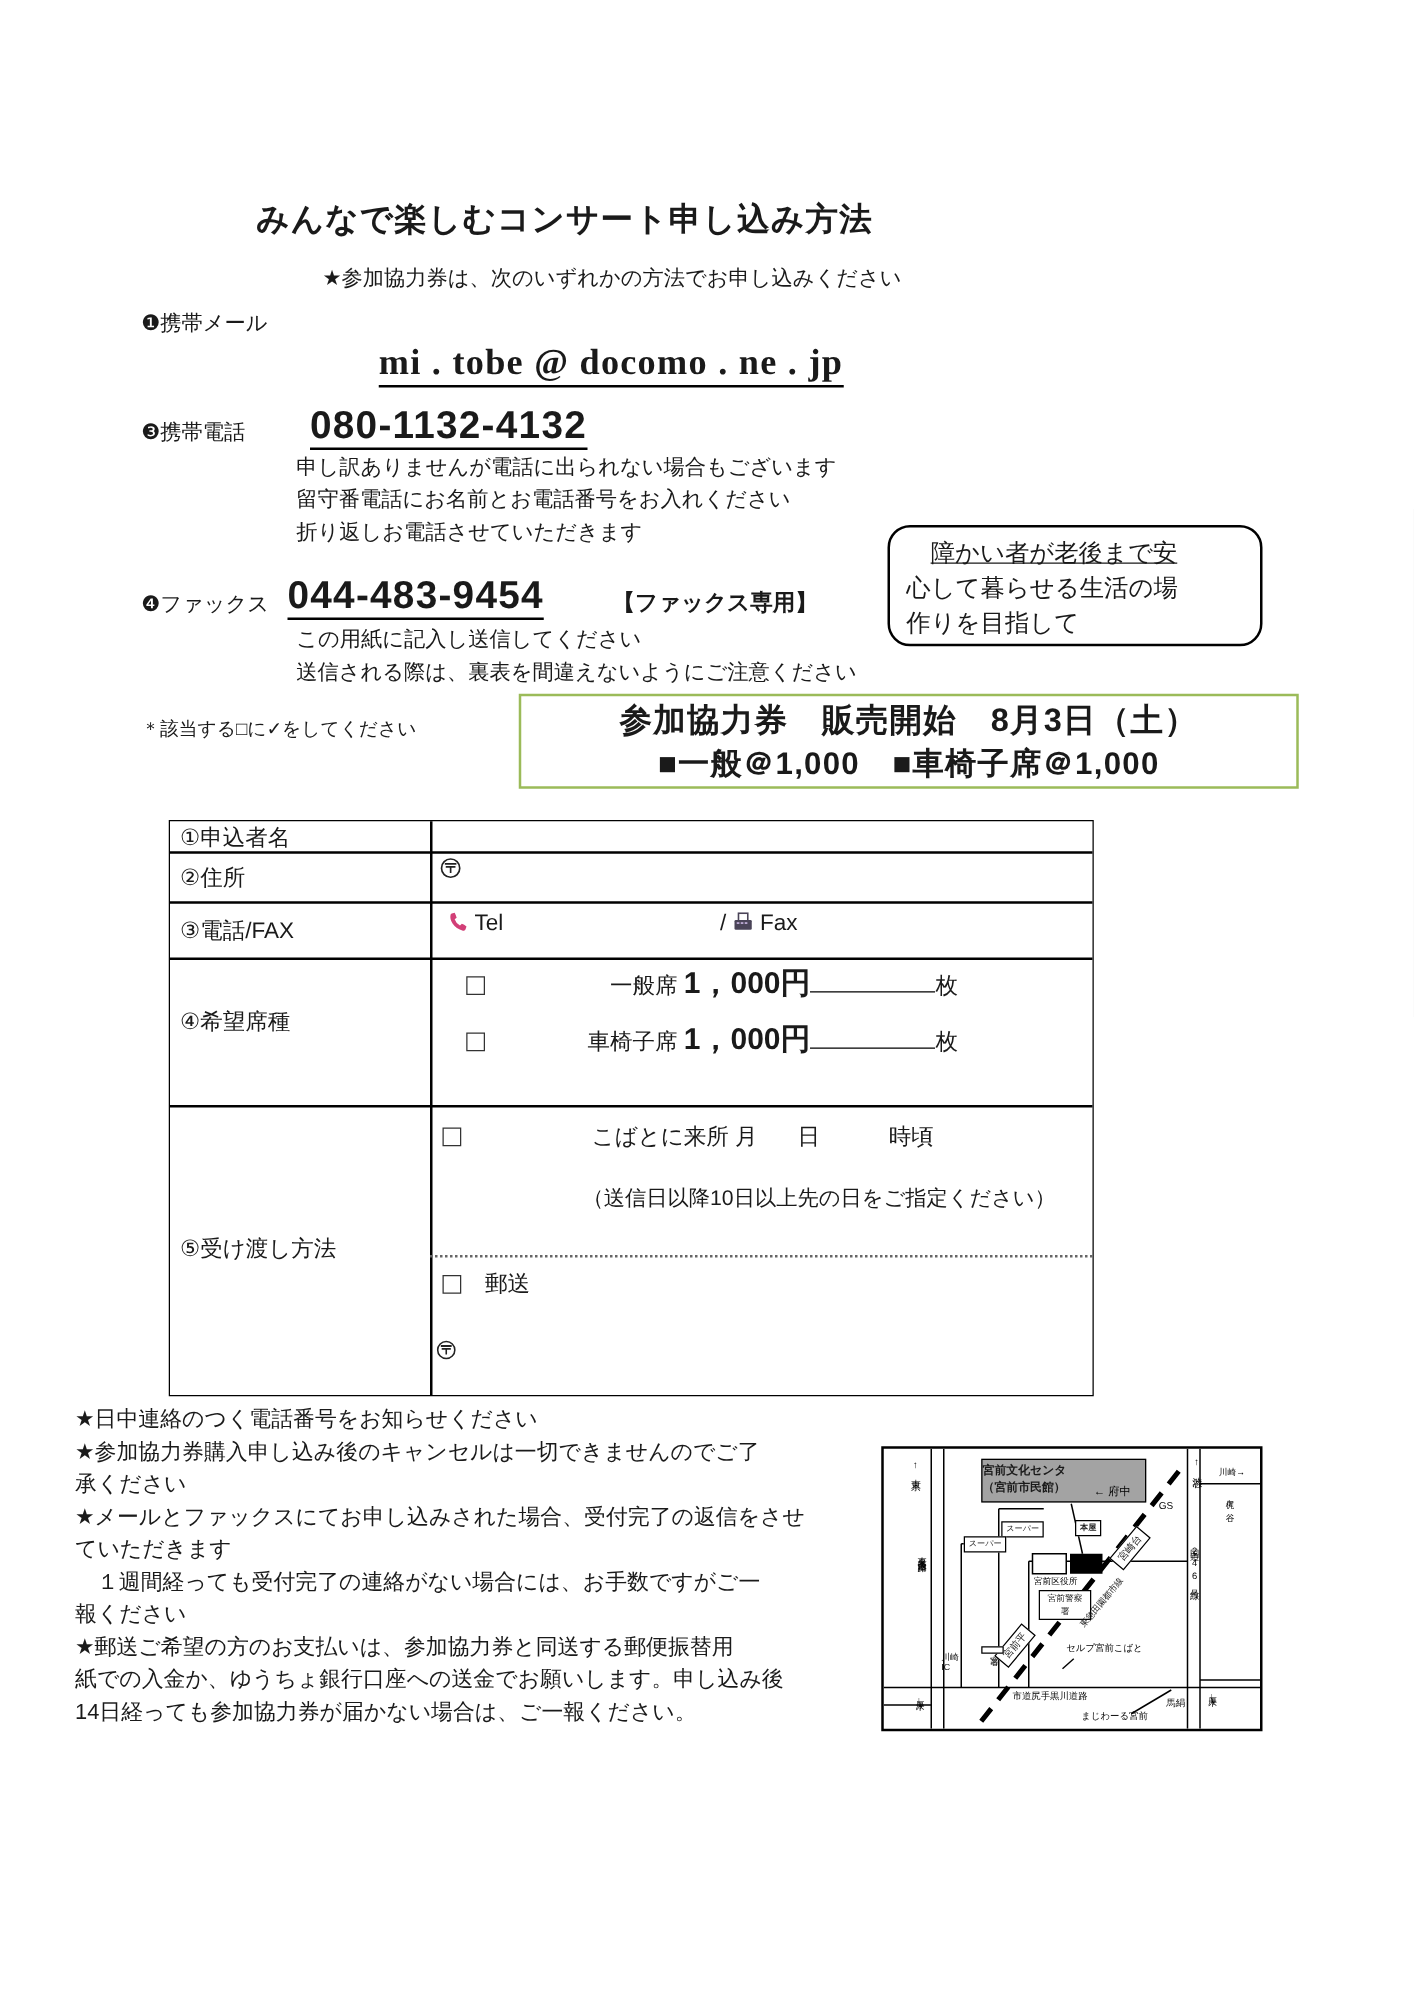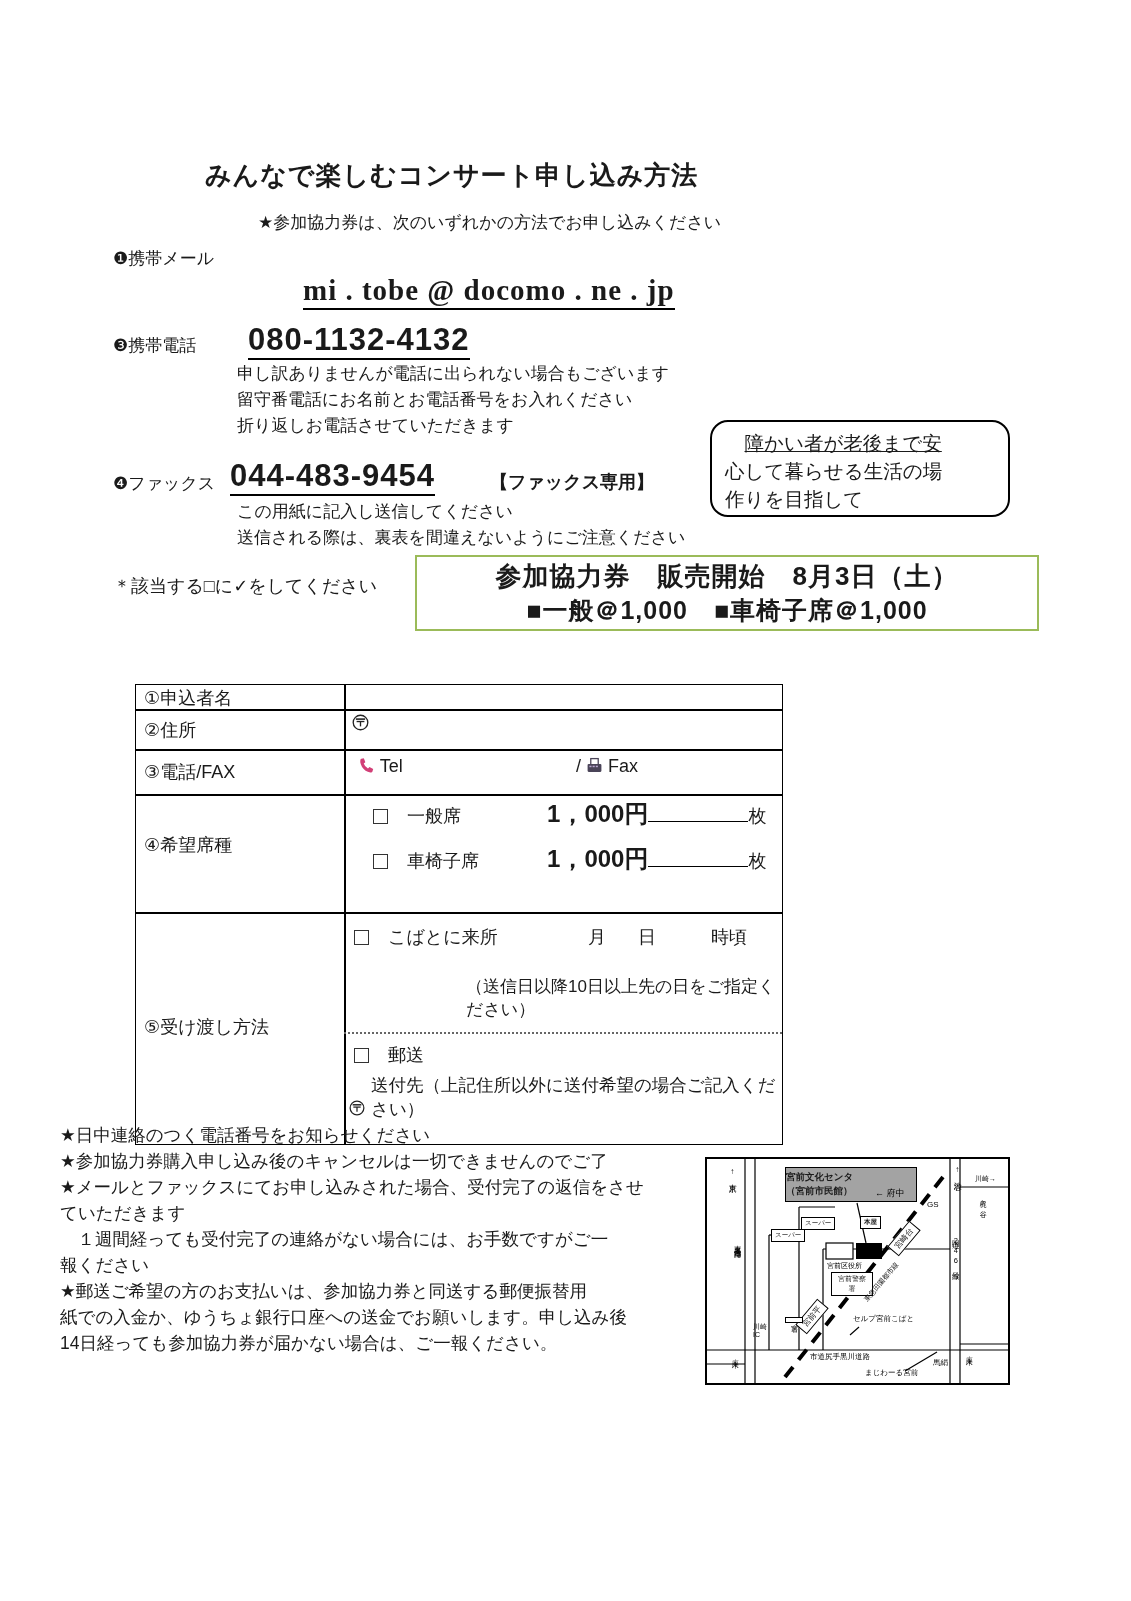--- a/index.html
+++ b/index.html
@@ -22,29 +22,29 @@
     font-size:31px; font-weight:700; border-bottom:2.5px solid #000;
     letter-spacing:1px; padding-bottom:0px;
   }
   .note-line { font-size:17px; line-height:26px; }
   .fax-tag { font-size:18px; font-weight:700; }
   .mission-box {
     left:710px; top:420px; width:300px; height:97px;
     border:2px solid #000; border-radius:18px; padding:7px 13px;
     font-size:19.5px; line-height:28px;
   }
-  .check-instruction { left:113px; top:574px; font-size:18px; }
+  .check-instruction { left:113px; top:574px; font-size:15px; }
   .sale-banner {
     left:415px; top:555px; width:624px; height:76px;
     border:2.5px solid #9bbb59; text-align:center; background:#fff;
   }
   .sale-line1 { font-size:26px; font-weight:700; margin-top:2px; letter-spacing:1px; }
   .sale-line2 { font-size:25px; font-weight:700; letter-spacing:1px; }
   
-  .form-table { left:135px; top:684px; width:648px; height:461px; border:1.5px solid #000; }
+  .form-table { left:135px; top:656px; width:740px; height:461px; border:1.5px solid #000;text-align:right; }
   .hline { position:absolute; left:0; right:0; height:1.5px; background:#000; }
   .vline { position:absolute; top:0; bottom:0; width:1.5px; background:#000; left:208px; }
   .dotline { position:absolute; left:208px; right:0; border-top:2px dotted #666; }
   .row-label { position:absolute; left:8px; font-size:18px; }
   .cell-text { position:absolute; font-size:18px; }
   .checkbox {
     display:inline-block; width:15px; height:15px; border:1.6px solid #333;
     background:#fff; vertical-align:-2px; margin-right:14px;
   }
   .price { font-size:24px; font-weight:600; }
@@ -173,35 +173,35 @@
       <span>日</span>
       <span style="display:inline-block; width:45px;"></span>
       <span>時頃</span>
     </div>
     <div class="cell-text" style="left:330px; top:290px; font-size:17px;">（送信日以降10日以上先の日をご指定ください）</div>
 
     <div class="cell-text" style="left:218px; top:358px;">
       <span class="checkbox"></span>
       <span>郵送</span>
     </div>
-    <div class="cell-text" style="left:235px; top:388px; font-size:17.5px;">送付先（上記住所以外に送付希望の場合ご記入ください）</div>
     <div class="cell-text" style="left:213px; top:413px;">
       <svg class="icon" width="16" height="16" viewBox="0 0 14 14">
         <circle cx="7" cy="7" r="6" fill="none" stroke="#222" stroke-width="1.1"></circle>
         <line x1="3.2" y1="4.2" x2="10.8" y2="4.2" stroke="#222" stroke-width="1.3"></line>
         <line x1="3.8" y1="6.2" x2="10.2" y2="6.2" stroke="#222" stroke-width="1.1"></line>
         <line x1="7" y1="6.2" x2="7" y2="10.2" stroke="#222" stroke-width="1.1"></line>
       </svg>
     </div>
     <div class="cell-text" style="left:240px; top:410px; width:490px; height:40px;"></div>
   </div>
 
   <div class="abs footer-notes">
     <div>★日中連絡のつく電話番号をお知らせください</div>
     <div>★参加協力券購入申し込み後のキャンセルは一切できませんのでご了</div>
+    <div>承ください</div>
     <div>★メールとファックスにてお申し込みされた場合、受付完了の返信をさせ</div>
     <div>ていただきます</div>
     <div>　１週間経っても受付完了の連絡がない場合には、お手数ですがご一</div>
     <div>報ください</div>
     <div>★郵送ご希望の方のお支払いは、参加協力券と同送する郵便振替用</div>
     <div>紙での入金か、ゆうちょ銀行口座への送金でお願いします。申し込み後</div>
     <div>14日経っても参加協力券が届かない場合は、ご一報ください。</div>
   </div>
 
   <div class="abs map-box">

